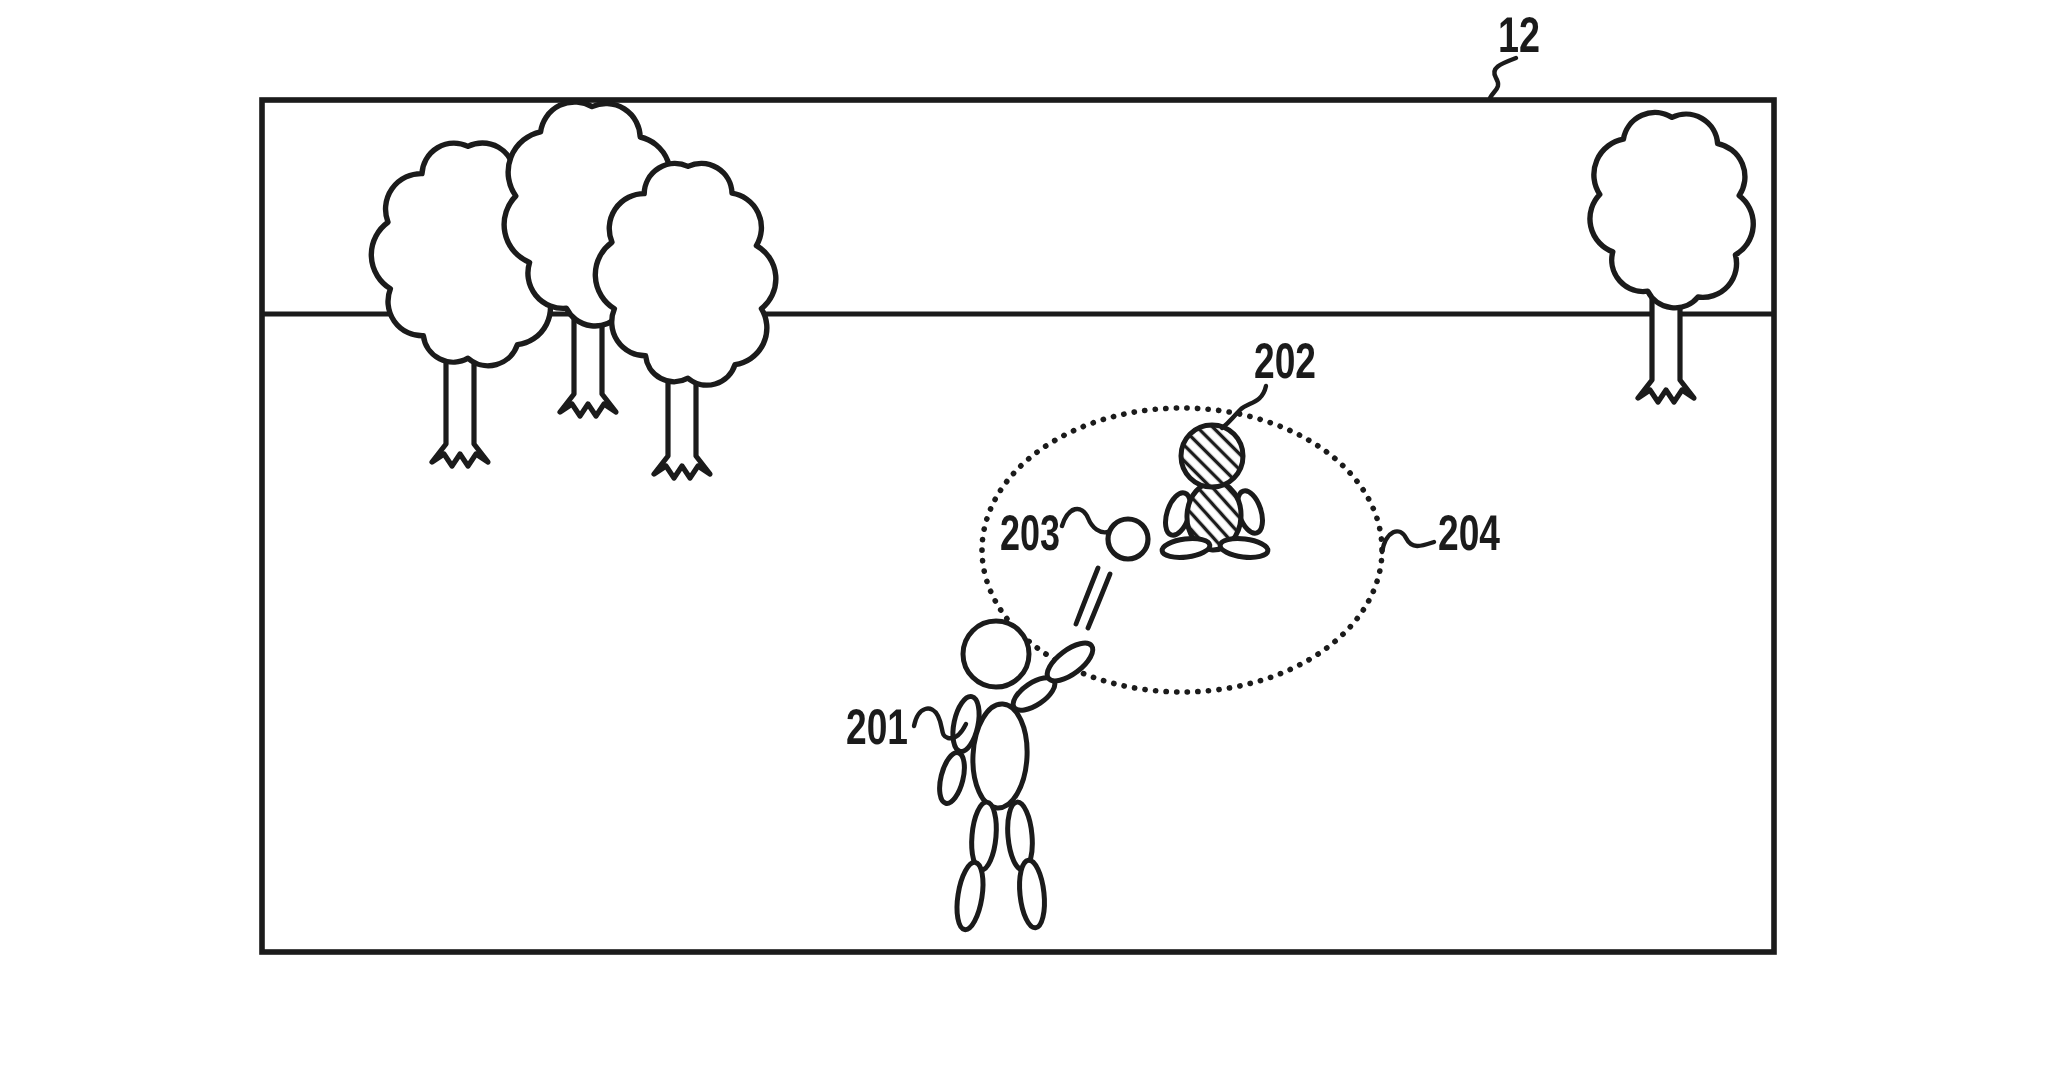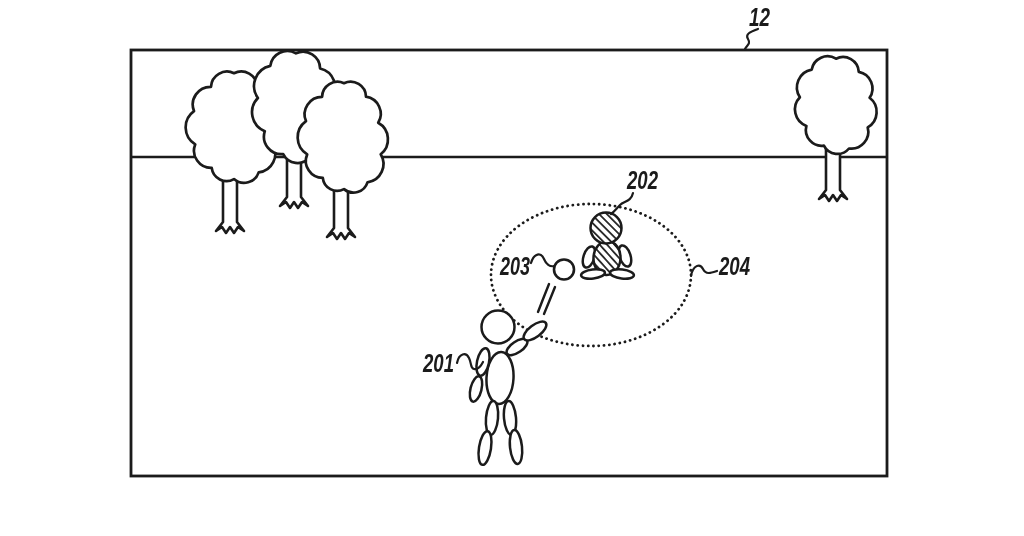--- a/index.html
+++ b/index.html
@@ -1,20 +1,19 @@
 <!DOCTYPE html>
 <html style="--ink: #1b1b1b; --paper: #ffffff;"><head>
 <meta charset="utf-8">
 <style>
   html, body { margin: 0; padding: 0; background: #ffffff; }
   .stage {
     width: 908px; height: 536px; position: relative;
     background: var(--paper, #ffffff);
     font-family: "Liberation Sans", sans-serif;
-    font-style: italic;
   }
   svg { display: block; color: var(--ink, #1b1b1b); }
   .ref-label {
     font-family: "Liberation Sans", sans-serif;
     font-size: 25px; font-weight: bold; fill: currentColor;
   }
   .outline { fill: #ffffff; stroke: currentColor; }
   .leader { fill: none; stroke: currentColor; stroke-width: 2.2; stroke-linecap: round; }
 </style>
 </head>

